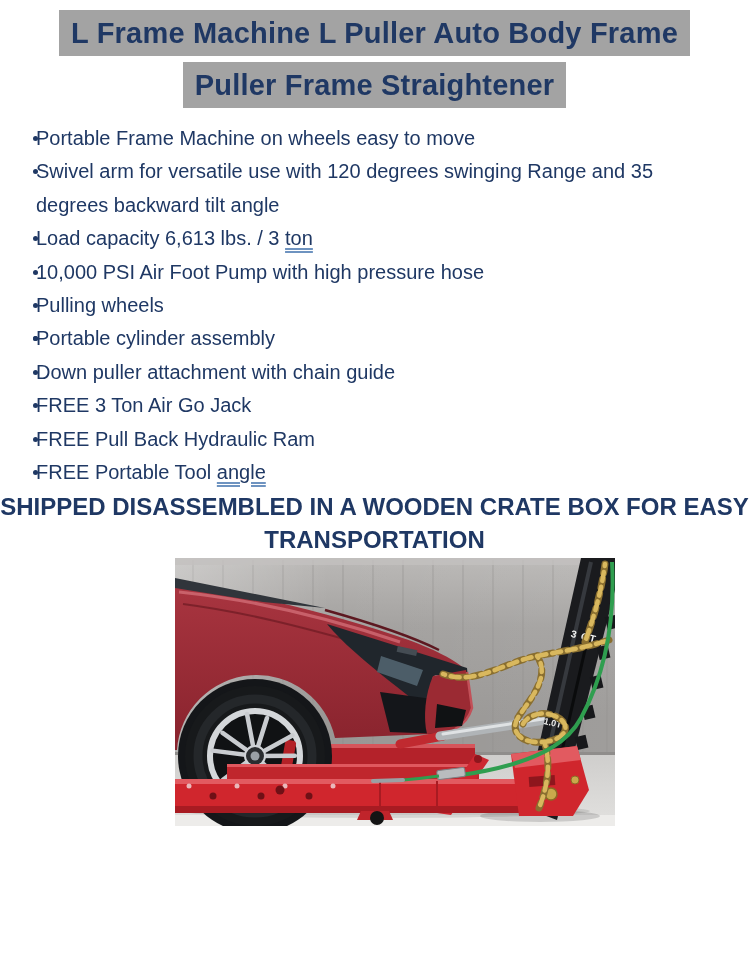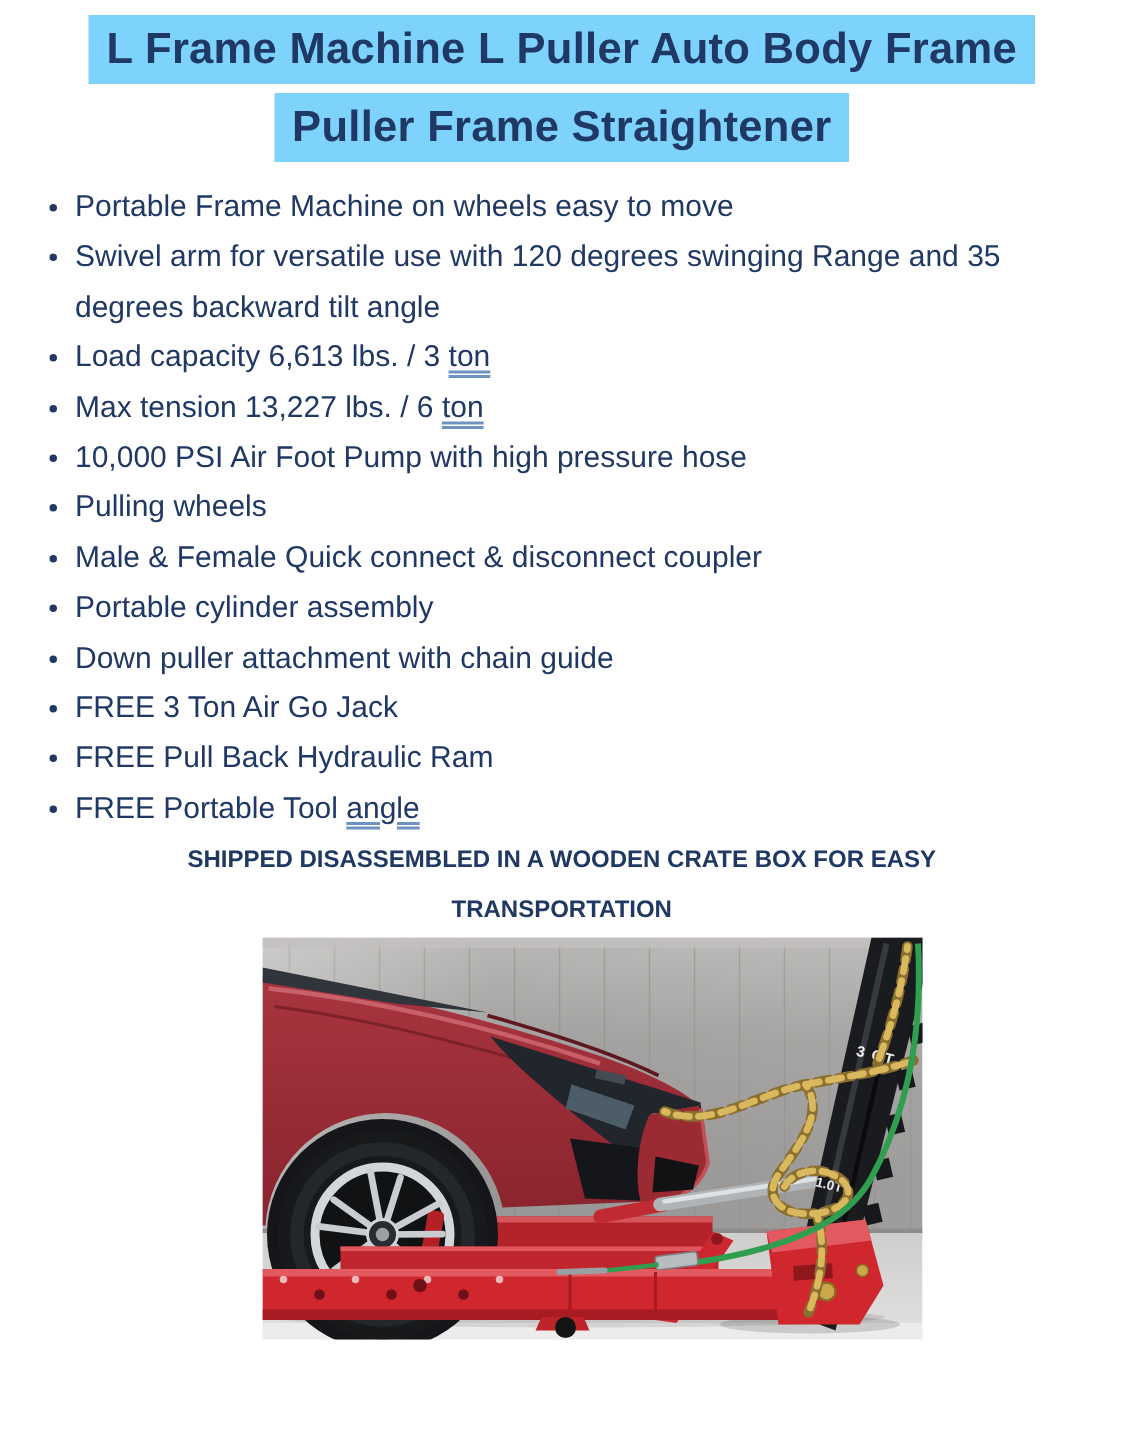--- a/index.html
+++ b/index.html
@@ -6,43 +6,43 @@
   body{
     width:749px;height:960px;background:#ffffff;overflow:hidden;
     font-family:"Liberation Sans","DejaVu Sans",sans-serif;
     -webkit-font-smoothing:antialiased;
   }
   .page{width:749px;height:960px;position:relative;}
   
   .title-wrap{padding-top:10px;}
   .title-line{text-align:center;line-height:48px;white-space:nowrap;}
   .hl{
-    display:inline-block;background:#7dd3fc;color:#1F3864;
+    display:inline-block;background:#a3a3a3;color:#1F3864;
     font-weight:bold;font-size:29px;line-height:46px;padding:0 12px;
     letter-spacing:0.2px;
   }
   
   .features{margin-top:8px;}
   .feature-row{
     position:relative;color:#1F3864;font-size:20px;line-height:33.4px;
-    padding-left:50px;padding-right:30px;
+    padding-left:36px;padding-right:30px;
   }
   .feature-row .bullet{
     position:absolute;left:33px;top:14px;width:5px;height:5px;
     border-radius:50%;background:#1F3864;
   }
   .uline{
     text-decoration-line:underline;
     text-decoration-style:double;
     text-decoration-color:#6E93C0;
     text-underline-offset:3px;
   }
   
   .note{
-    text-align:center;color:#1F3864;font-weight:bold;font-size:16px;
+    text-align:center;color:#1F3864;font-weight:bold;font-size:24px;
     line-height:33px;margin-top:1px;
   }
   
   .photo{margin:2px 0 0 175px;width:440px;height:268px;line-height:0;}
   .photo svg{display:block;}
 </style>
 </head>
 <body>
 
 <div class="page">
@@ -53,24 +53,23 @@
     </div>
     <div class="title-line">
       <span class="hl">Puller Frame Straightener</span>
     </div>
   </header>
 
   <div class="features">
       <div class="feature-row"><span class="bullet"></span><span>Portable Frame Machine on wheels easy to move</span></div>
       <div class="feature-row"><span class="bullet"></span><span>Swivel arm for versatile use with 120 degrees swinging Range and 35 degrees backward tilt angle</span></div>
       <div class="feature-row"><span class="bullet"></span><span>Load capacity 6,613 lbs. / 3 </span><span class="uline">ton</span></div>
-      <div class="feature-row"><span class="bullet"></span><span>Max tension 13,227 lbs. / 6 </span><span class="uline">ton</span></div>
       <div class="feature-row"><span class="bullet"></span><span>10,000 PSI Air Foot Pump with high pressure hose</span></div>
       <div class="feature-row"><span class="bullet"></span><span>Pulling wheels</span></div>
-      <div class="feature-row"><span class="bullet"></span><span>Male &amp; Female Quick connect &amp; disconnect coupler</span></div>
+      <div class="feature-row"><span class="bullet"></span></div>
       <div class="feature-row"><span class="bullet"></span><span>Portable cylinder assembly</span></div>
       <div class="feature-row"><span class="bullet"></span><span>Down puller attachment with chain guide</span></div>
       <div class="feature-row"><span class="bullet"></span><span>FREE 3 Ton Air Go Jack</span></div>
       <div class="feature-row"><span class="bullet"></span><span>FREE Pull Back Hydraulic Ram</span></div>
       <div class="feature-row"><span class="bullet"></span><span>FREE Portable Tool </span><span class="uline">angle</span></div>
     </div>
 
   <div class="note">
     <span>SHIPPED DISASSEMBLED IN A WOODEN CRATE BOX FOR EASY</span><br>
     <span>TRANSPORTATION</span>

